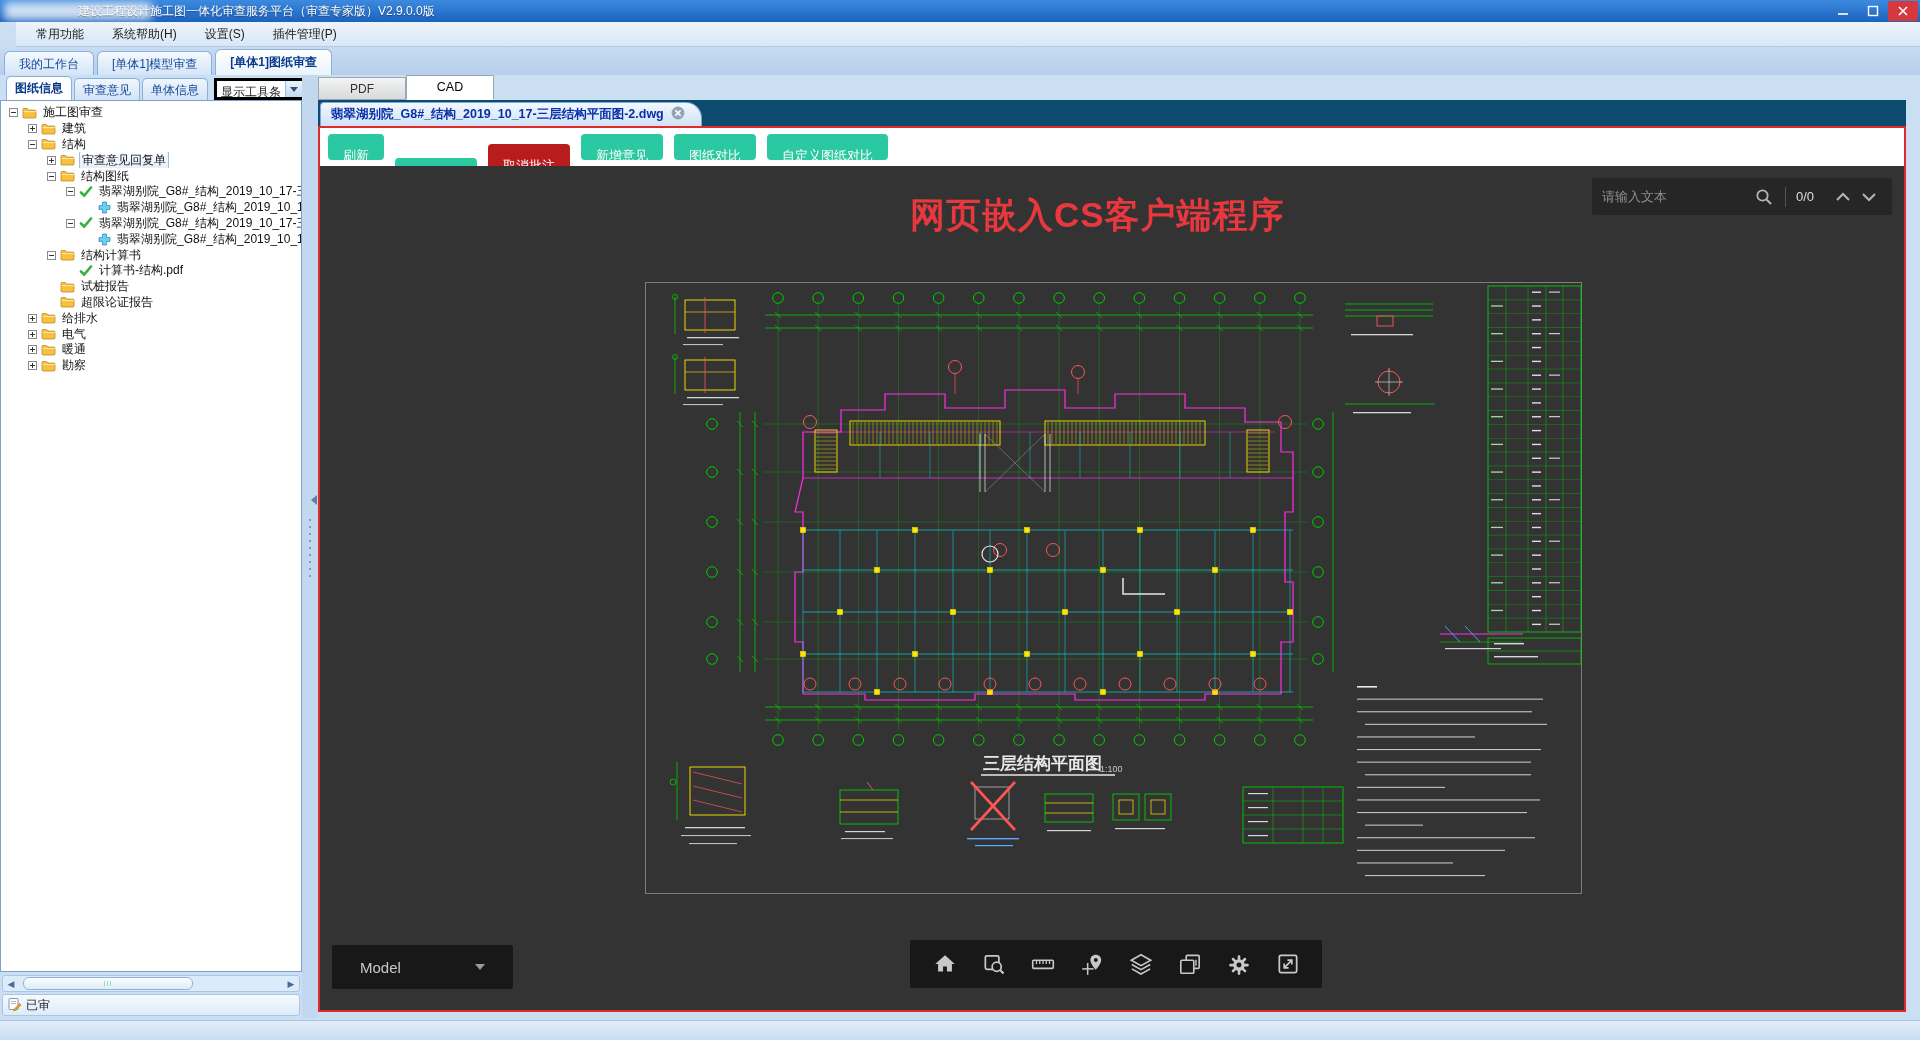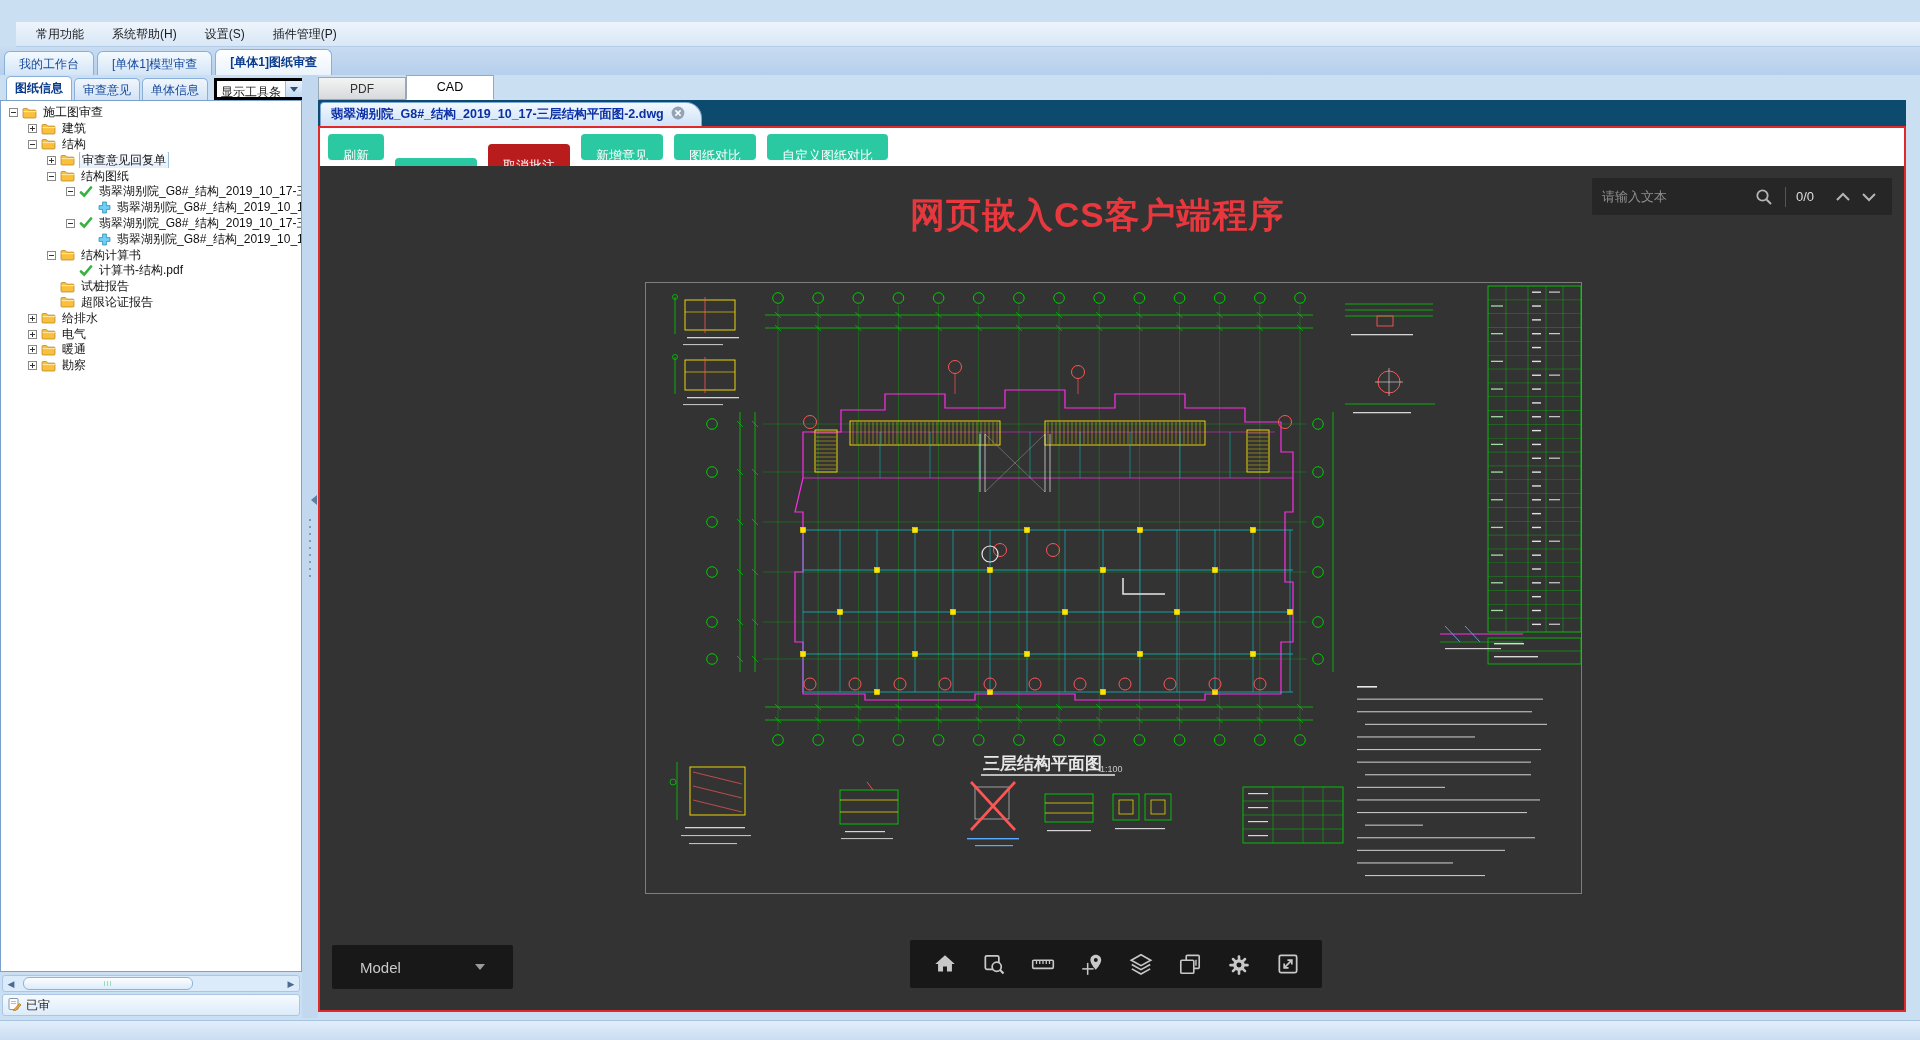--- a/index.html
+++ b/index.html
@@ -120,20 +120,41 @@
 
   
   #statusbar { position:absolute; left:0; bottom:0; width:1920px; height:20px;
     background:linear-gradient(#e3eefa,#c9ddf2); border-top:1px solid #a7c3e2; }
 </style>
 </head>
 <body>
 
 <div id="app">
 
+  <div id="titlebar">
+    <div id="logo-blur"></div>
+    <span id="win-title">建设工程设计施工图一体化审查服务平台（审查专家版）V2.9.0.0版</span>
+    <div id="win-controls">
+      <div class="winbtn">
+        <svg width="12" height="12">
+            <line x1="1" y1="9" x2="11" y2="9" stroke="#fff" stroke-width="1.6"></line>
+          </svg>
+      </div>
+      <div class="winbtn">
+        <svg width="12" height="12">
+            <rect x="1.5" y="1.5" width="9" height="9" fill="none" stroke="#fff" stroke-width="1.4"></rect>
+          </svg>
+      </div>
+      <div class="winbtn close">
+        <svg width="12" height="12">
+            <path d="M2,2 L10,10 M10,2 L2,10" stroke="#fff" stroke-width="1.6"></path>
+          </svg>
+      </div>
+    </div>
+  </div>
 
   <div id="menubar">
       <span class="menu-item">常用功能</span>
       <span class="menu-item">系统帮助(H)</span>
       <span class="menu-item">设置(S)</span>
       <span class="menu-item">插件管理(P)</span>
     </div>
 
   <div id="maintabs">
       <div class="mtab">我的工作台</div>

